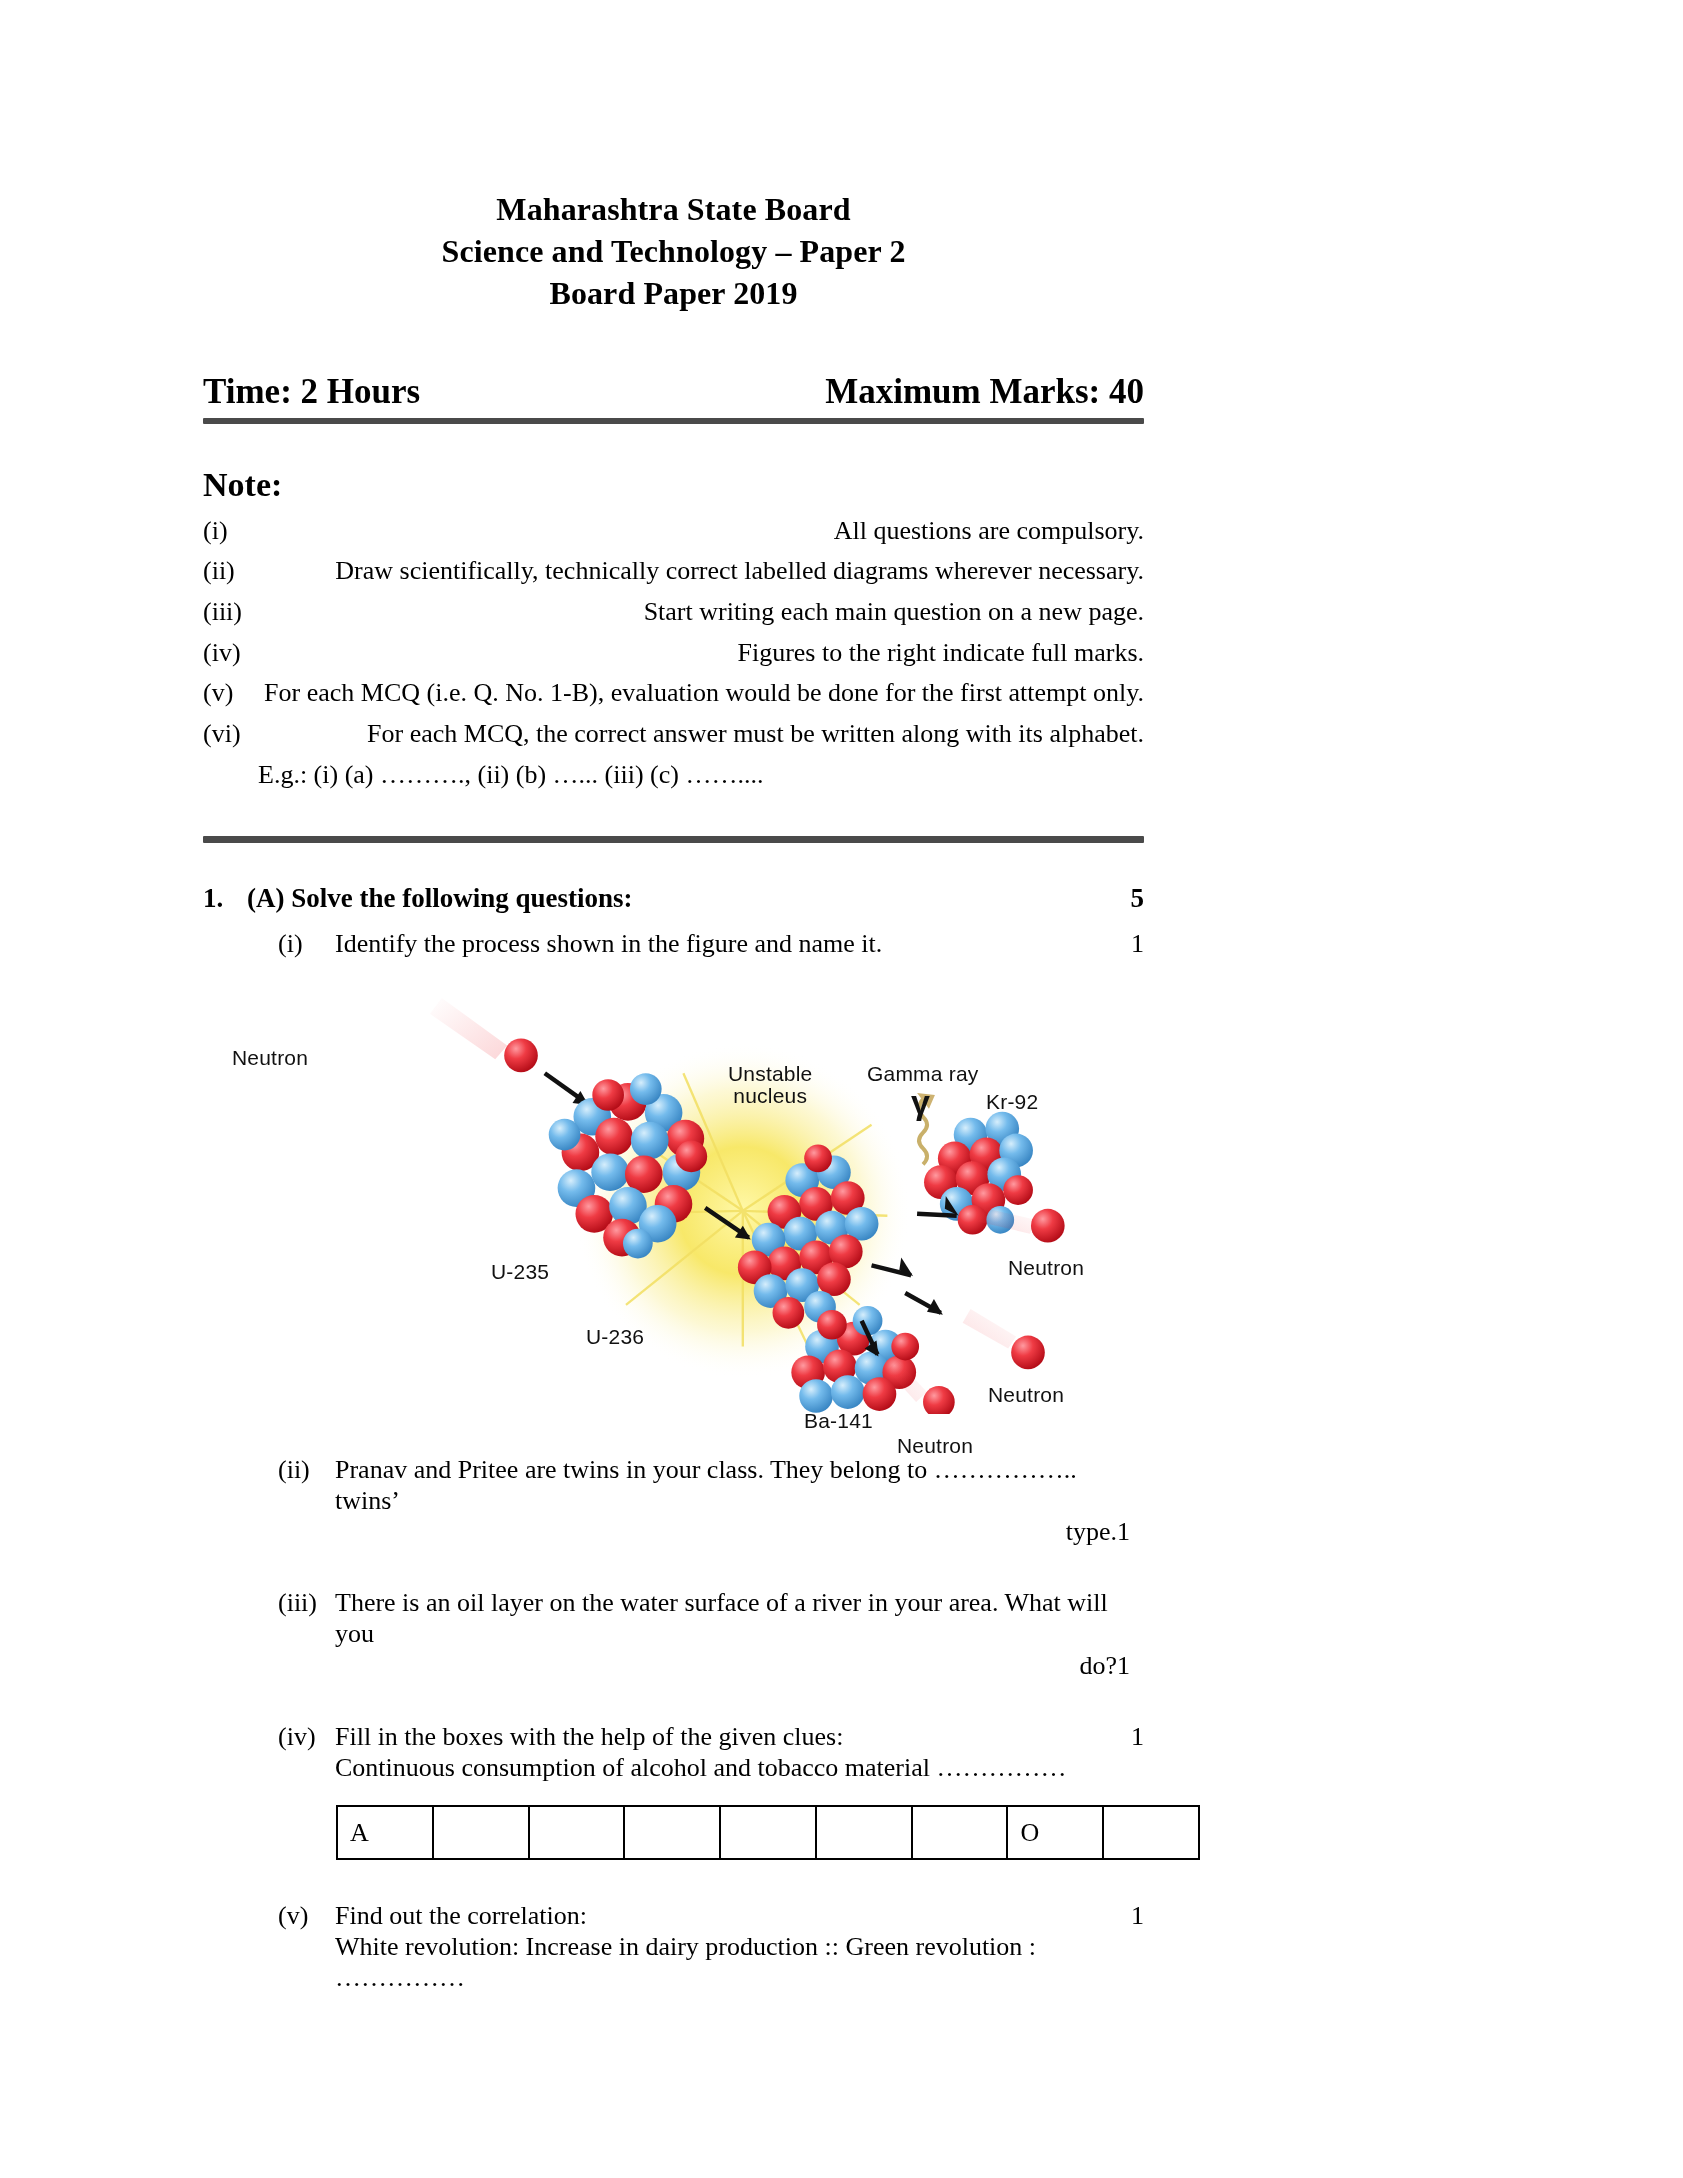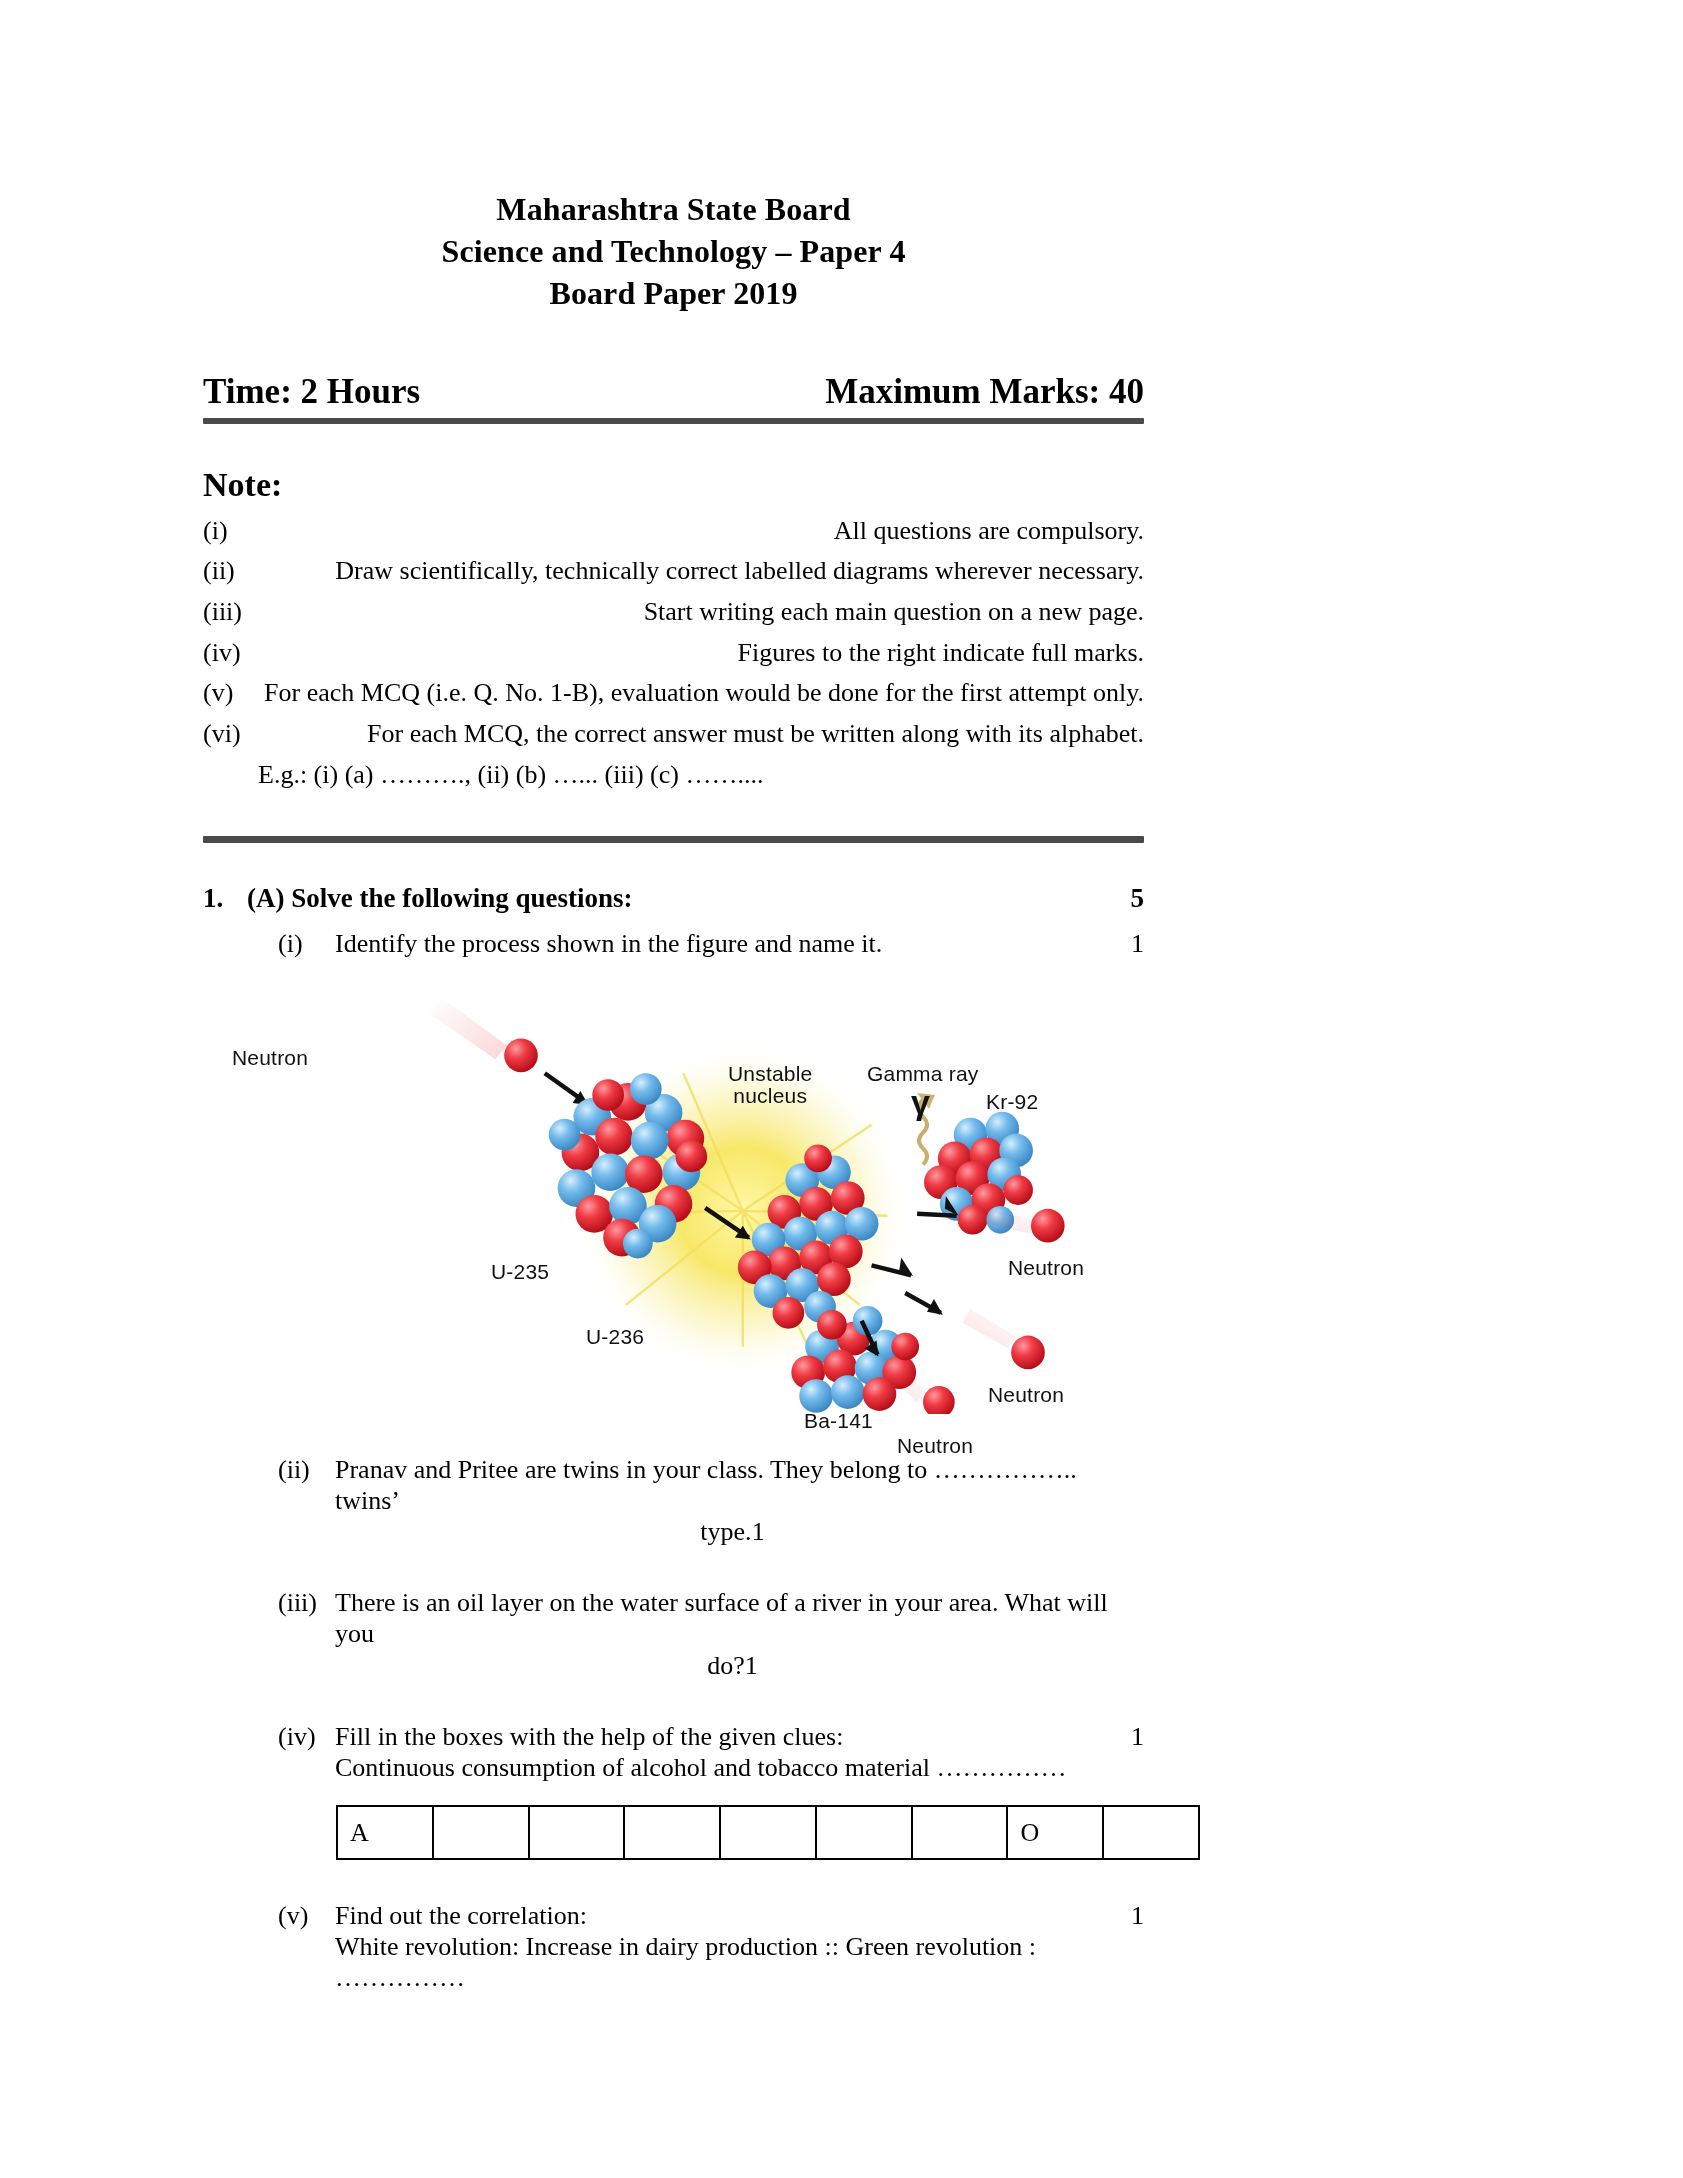--- a/index.html
+++ b/index.html
@@ -136,21 +136,21 @@
     align-self: flex-end;
   }
   .sub-q.tight { margin-top: 14px; }
   .sub-q.gap   { margin-top: 40px; }
 
   .sq-line2 {
     display: block;
   }
   .sq-continued {
     display: flex;
-    justify-content: center;
+    justify-content: flex-end;
     align-items: baseline;
   }
 
   
   .box-row {
     margin-left: 133px;
     margin-top: 22px;
     display: flex;
     border: 2px solid #000000;
     width: 864px;
@@ -195,21 +195,21 @@
     color: #111111;
   }
 </style>
 </head>
 <body>
 
 <div class="page">
 
   <div class="doc-header">
     <div class="hline">Maharashtra State Board</div>
-    <div class="hline">Science and Technology – Paper 4</div>
+    <div class="hline">Science and Technology – Paper 2</div>
     <div class="hline">Board Paper 2019</div>
   </div>
 
   <div class="meta-row">
     <span>Time: 2 Hours</span>
     <span>Maximum Marks: 40</span>
   </div>
   <div class="rule-thick"></div>
 
   <div class="note-block">

